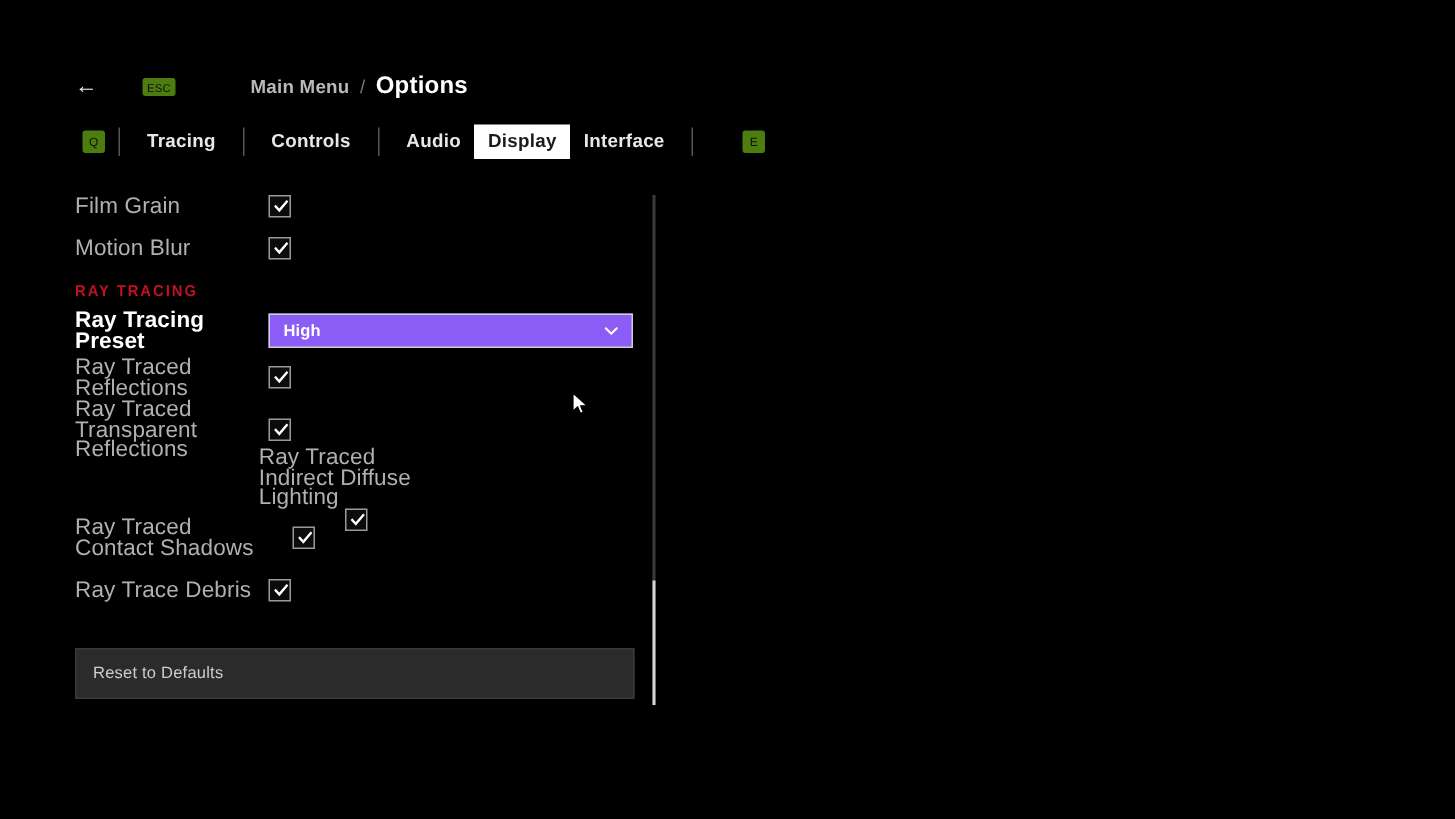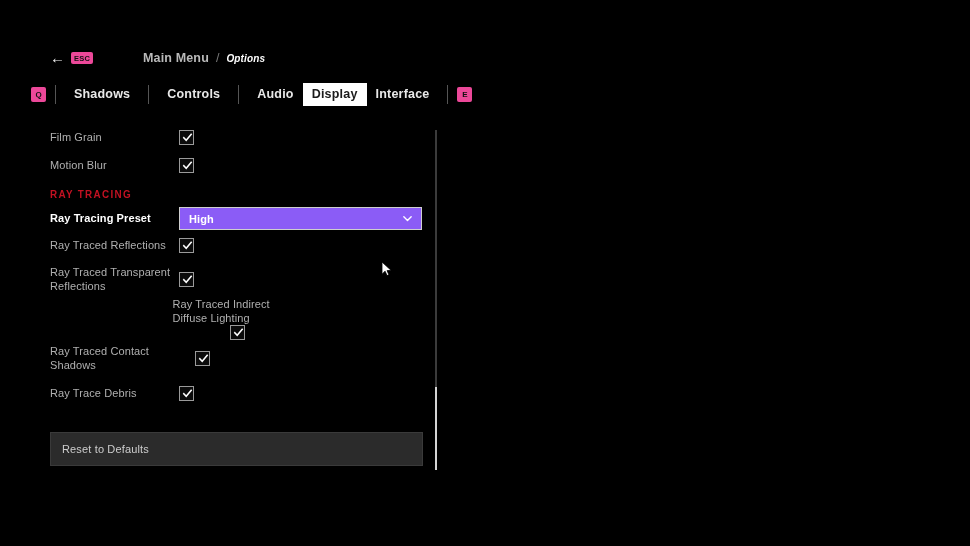--- a/index.html
+++ b/index.html
@@ -36,24 +36,25 @@
     display: inline-block;
     color: #f2f2f2;
     font-size: 15px;
     line-height: 15px;
     transform: translateY(-1px);
   }
   .keycap {
     display: inline-flex;
     align-items: center;
     justify-content: center;
-    background: #ec4899;
+    background: #4d7c0f;
     color: #101010;
-    font-weight: bold;
+    font-weight: normal;
     border-radius: 2px;
+    margin-left: 24px;
   }
   .keycap.esc {
     min-width: 19px;
     height: 12px;
     font-size: 7.5px;
     padding: 0 1.5px;
     letter-spacing: 0.2px;
   }
   .crumb-parent {
     color: #b9b9b9;
@@ -62,24 +63,23 @@
     letter-spacing: 0.15px;
     padding-left: 44px;
   }
   .crumb-sep {
     color: #7a7a7a;
     font-size: 12.5px;
     margin: 0 1px;
   }
   .crumb-current {
     color: #ffffff;
-    font-size: 10px;
+    font-size: 16px;
     font-weight: bold;
     letter-spacing: 0.15px;
-    font-style: italic;
   }
 
   
   .tabbar {
     position: absolute;
     left: 31px;
     top: 82px;
     height: 24px;
     display: flex;
     align-items: center;
@@ -121,21 +121,21 @@
 
   .row {
     position: absolute;
     left: 0;
     width: 374px;
     display: flex;
     align-items: center;
   }
   .row-label {
     width: 129px;
-    font-size: 11px;
+    font-size: 15px;
     color: #b0b0b0;
     line-height: 13.6px;
     letter-spacing: 0.1px;
   }
   .row.selected .row-label {
     color: #ffffff;
     font-weight: bold;
   }
 
   .checkbox {
@@ -261,21 +261,21 @@
     <span class="back-arrow">←</span>
     <span class="keycap esc">ESC</span>
     <span class="crumb-parent">Main Menu</span>
     <span class="crumb-sep">/</span>
     <span class="crumb-current">Options</span>
   </div>
 
   <div class="tabbar">
     <span class="keycap qe">Q</span>
     <span class="tab-div"></span>
-    <span class="tab">Shadows</span>
+    <span class="tab">Tracing</span>
     <span class="tab-div"></span>
     <span class="tab">Controls</span>
     <span class="tab-div"></span>
     <span class="tab">Audio</span>
     <span class="tab active">Display</span>
     <span class="tab">Interface</span>
     <span class="tab-div"></span>
     <span class="keycap qe">E</span>
   </div>
 

